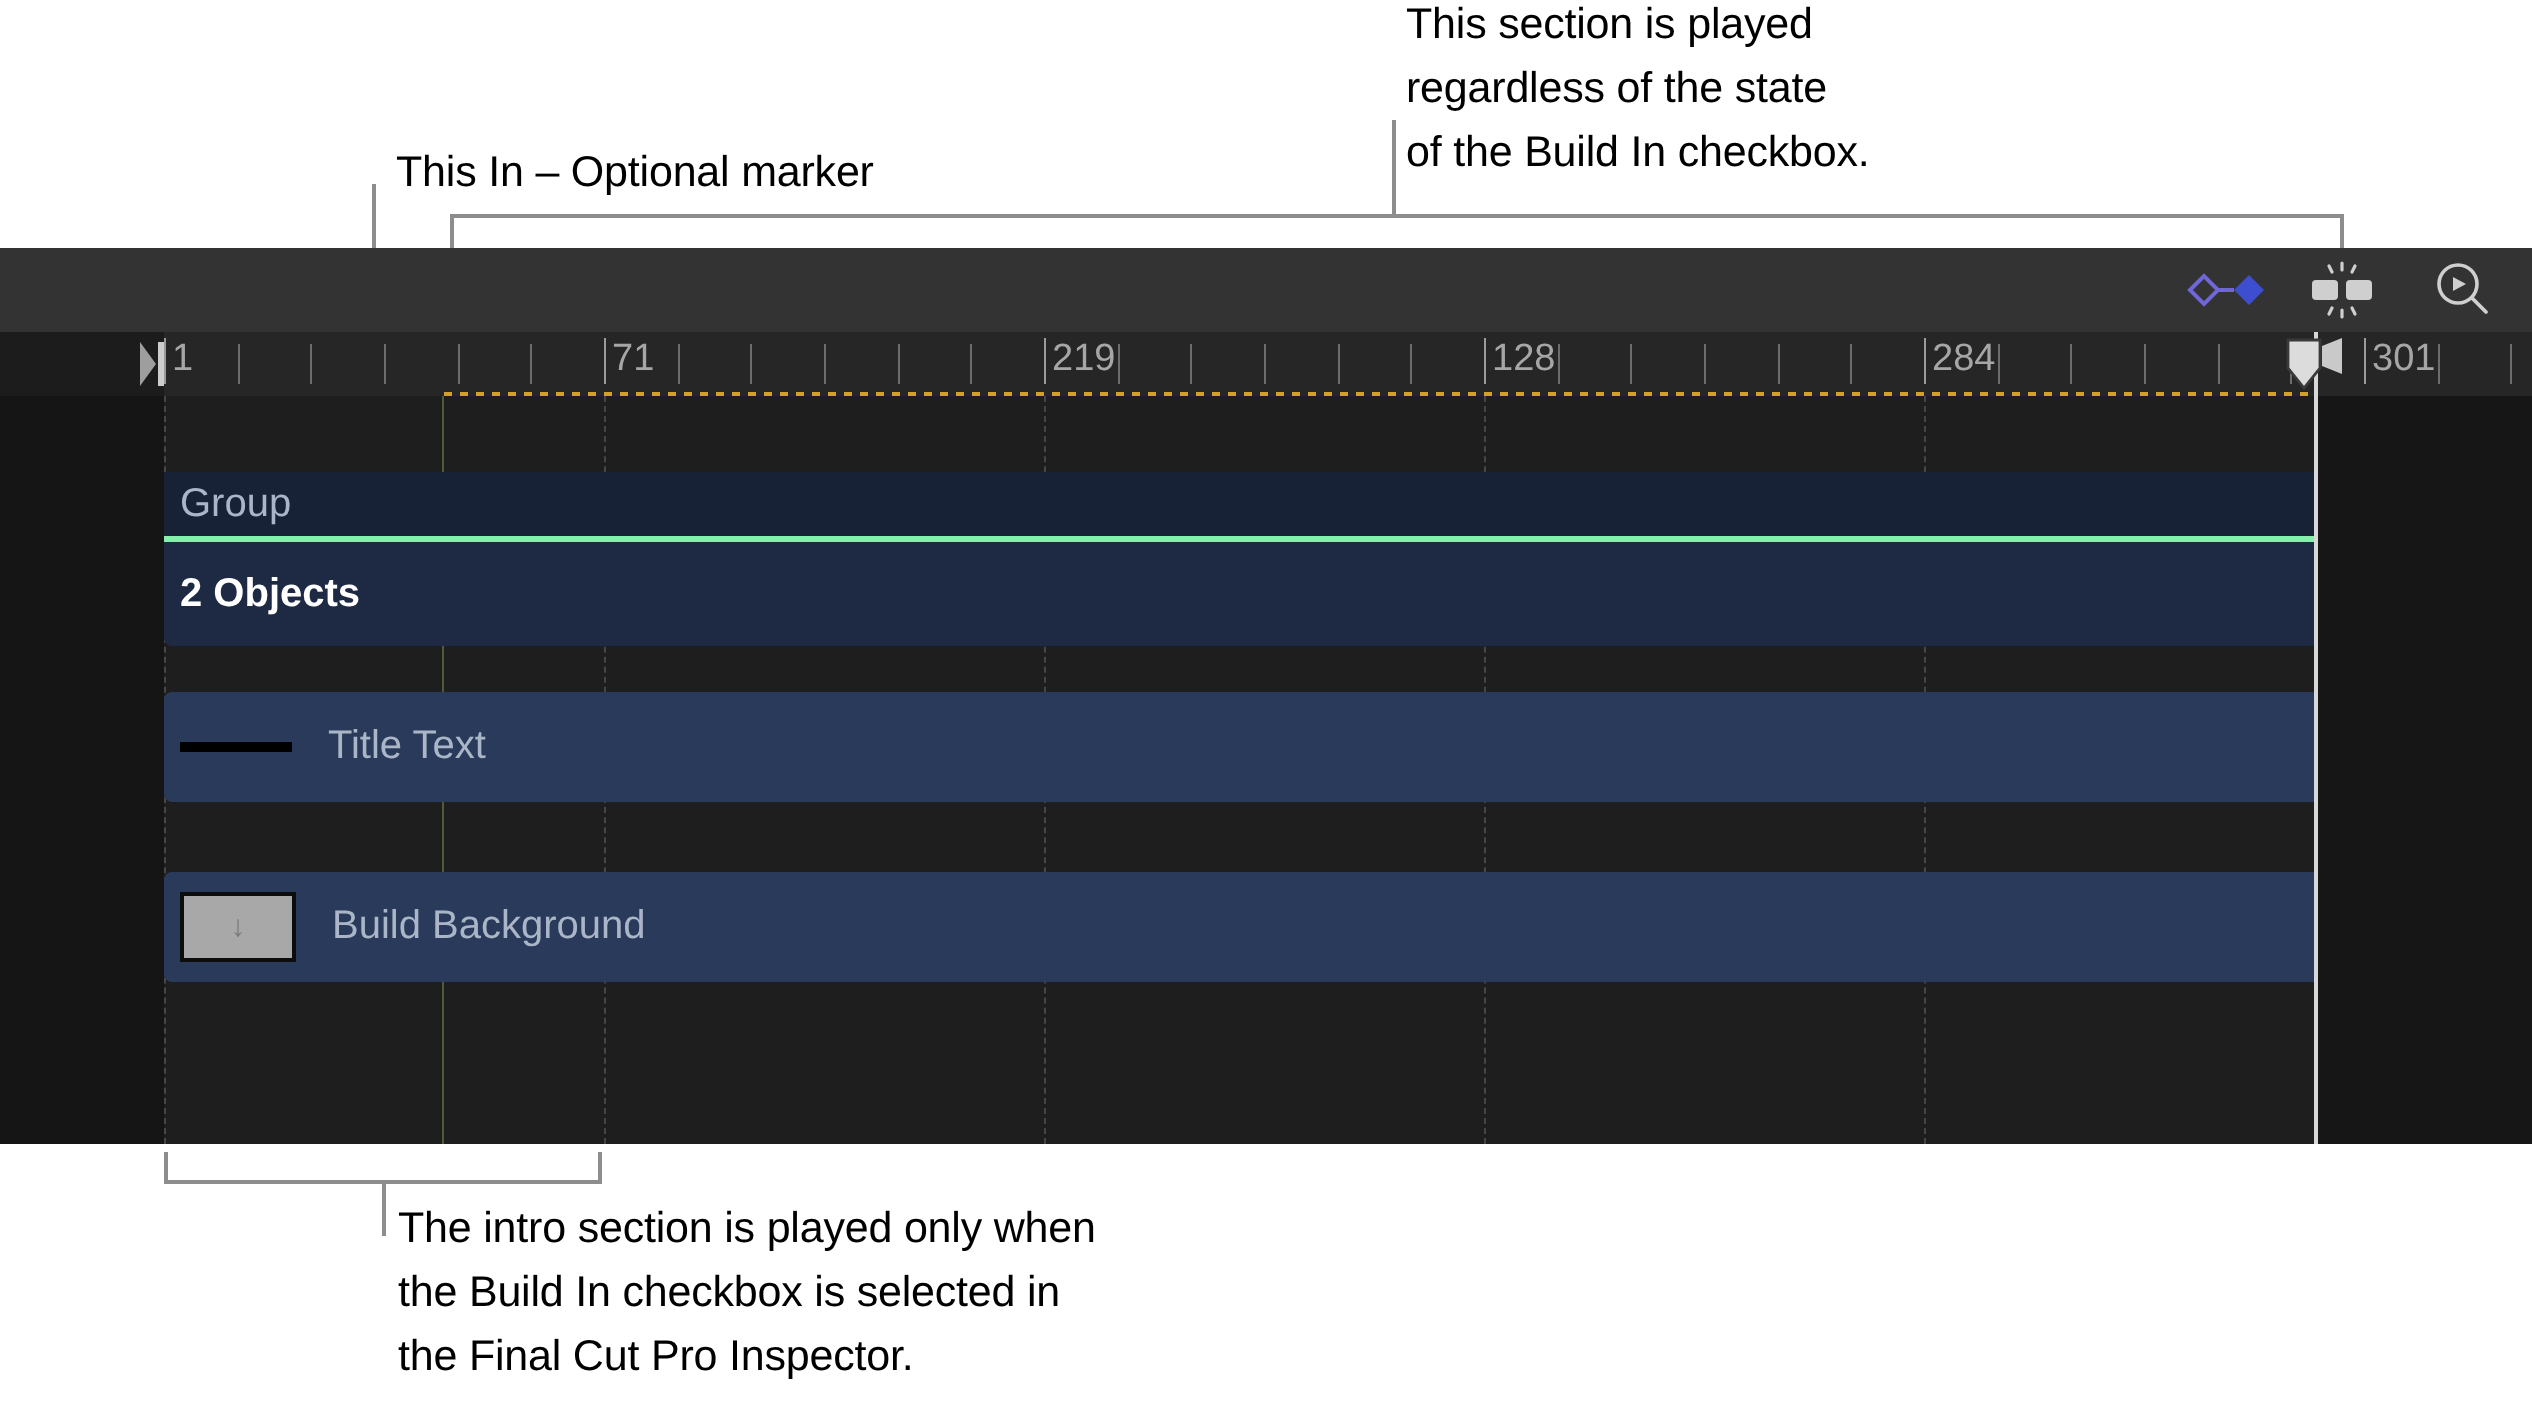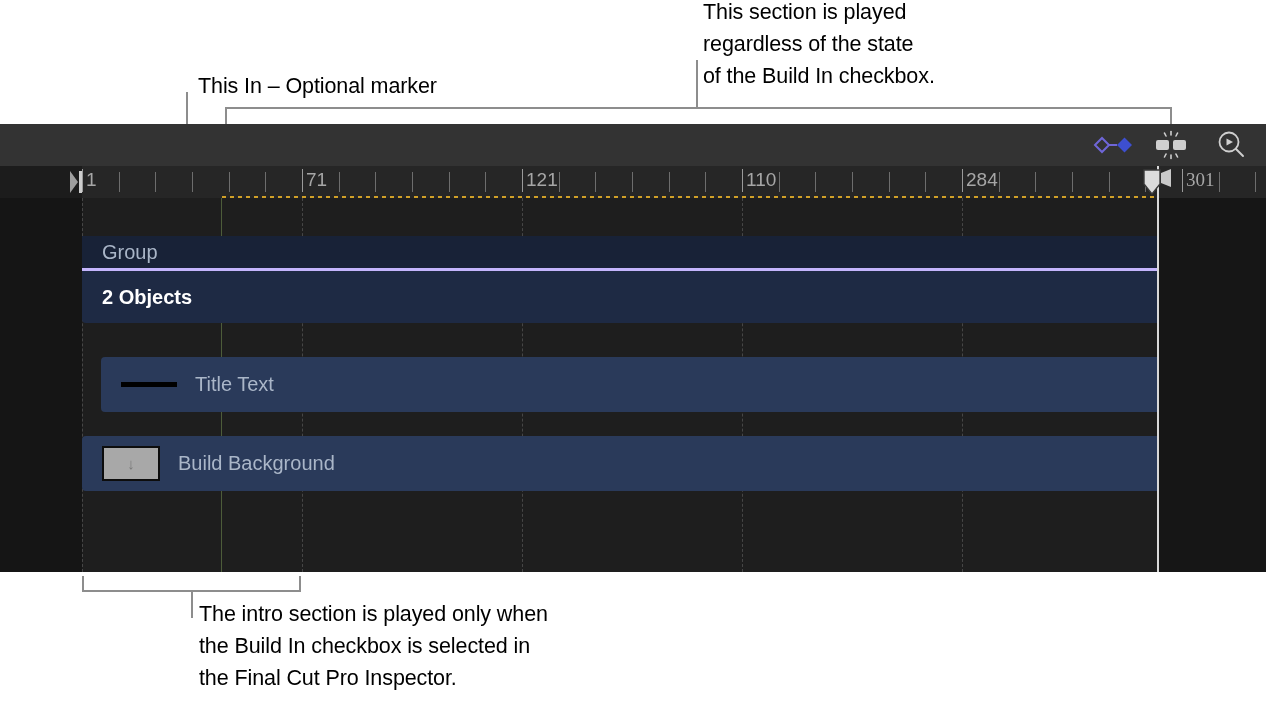--- a/index.html
+++ b/index.html
@@ -140,21 +140,21 @@
 
   .bar {
     position: absolute;
     left: 82px;
     border-radius: 4px 0 0 4px;
   }
   .bar-label {
     position: absolute;
     left: 0; top: 0; height: 100%;
     display: flex; align-items: center;
-    padding-left: 20px;
+    padding-left: 8px;
     font-size: 20px;
     color: #aab6c8;
     white-space: nowrap;
   }
   .bar-label.bold { color: #ffffff; font-weight: bold; }
   .thumb-wrap {
     display: inline-flex; align-items: center;
     margin-right: 10px;
   }
   .thumb-text-line {
@@ -285,24 +285,24 @@
         <div class="tick" style="left: 1072px;"></div>
         <div class="tick" style="left: 1108.67px;"></div>
         <div class="tick" style="left: 1145.33px;"></div>
         <div class="tick major" style="left: 1182px;"></div>
         <div class="tick" style="left: 1218.67px;"></div>
         <div class="tick" style="left: 1255.33px;"></div>
       </div>
     <div id="ruler-labels">
         <div class="tick-label" style="left: 86px;">1</div>
         <div class="tick-label" style="left: 306px;">71</div>
-        <div class="tick-label" style="left: 526px;">121</div>
-        <div class="tick-label" style="left: 746px;">110</div>
+        <div class="tick-label" style="left: 526px;">219</div>
+        <div class="tick-label" style="left: 746px;">128</div>
         <div class="tick-label" style="left: 966px;">284</div>
-        <div class="tick-label" style="left: 1186px; font-family: Liberation Serif, serif;">301</div>
+        <div class="tick-label" style="left: 1186px;">301</div>
       </div>
 
     <div id="green-arrow"></div>
   </div>
 
   <div id="playrange"></div>
 
   <div id="tracks">
     <div id="tracks-gutter"></div>
     <div id="grid-lines">
@@ -312,25 +312,25 @@
         <div class="vgrid" style="left: 742px;"></div>
         <div class="vgrid" style="left: 962px;"></div>
         <div class="vgrid" style="left: 1182px;"></div>
       </div>
     <div id="green-guide"></div>
 
     <div class="bar" id="bar-group" style="top:38px;height:32px;width:1076px;background:#182237;border-radius:0;">
       <div class="bar-label">Group</div>
     </div>
 
-    <div class="bar" id="bar-objects" style="top:70px;height:52px;width:1076px;background:#1e2a44;border-top:3px solid #c4b5fd;border-radius:0 0 0 4px;">
+    <div class="bar" id="bar-objects" style="top:70px;height:52px;width:1076px;background:#1e2a44;border-top:3px solid #86efac;border-radius:0 0 0 4px;">
       <div class="bar-label bold">2 Objects</div>
     </div>
 
-    <div class="bar" id="bar-title-text" style="top:159px;height:55px;width:1076px;background:#2a3a5a;margin-left:19px;">
+    <div class="bar" id="bar-title-text" style="top:148px;height:55px;width:1076px;background:#2a3a5a;">
       <div class="bar-label">
         <span class="thumb-wrap">
           <span class="thumb-text-line"></span>
         </span>
         <span>Title Text</span>
       </div>
     </div>
 
     <div class="bar" id="bar-title-bg" style="top:238px;height:55px;width:1076px;background:#2a3a5a;">
       <div class="bar-label">

